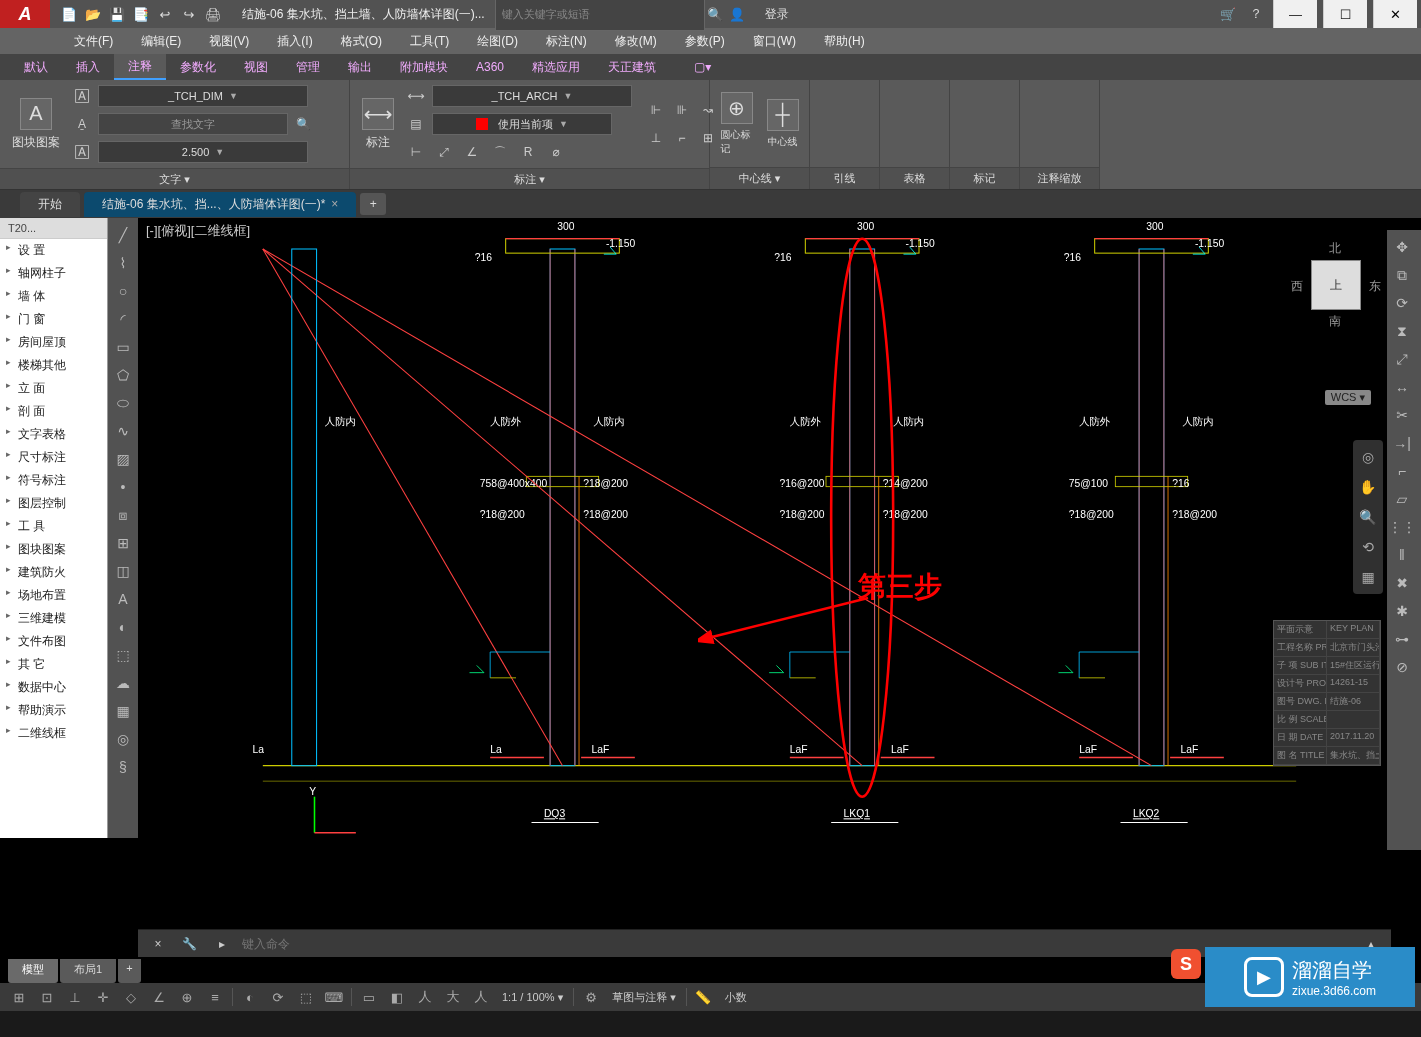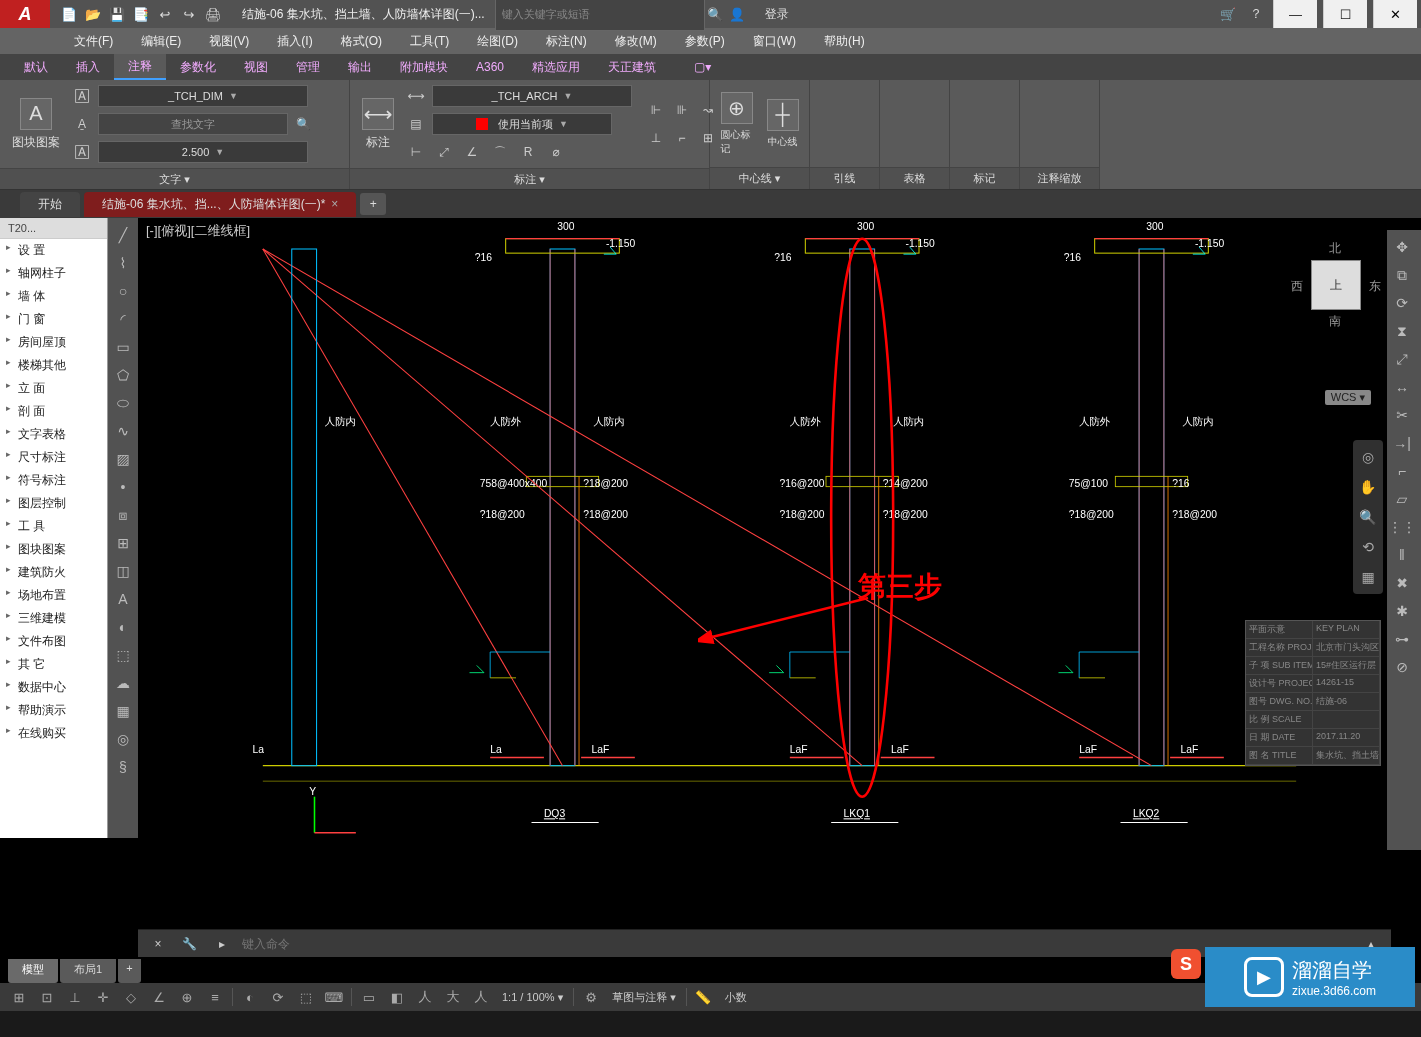--- a/index.html
+++ b/index.html
@@ -21,21 +21,21 @@
 .panel { border-right:1px solid #444; display:flex; flex-direction:column; }
 .panel-body { flex:1; display:flex; align-items:center; padding:4px 8px; gap:6px; }
 .panel-title { height:22px; background:#505050; color:#ddd; font-size:11px; display:flex; align-items:center; justify-content:center; border-top:1px solid #444; }
 .big-btn { display:flex; flex-direction:column; align-items:center; gap:4px; color:#ddd; cursor:pointer; padding:4px; }
 .big-btn-icon { width:32px; height:32px; background:#666; border:1px solid #888; display:flex; align-items:center; justify-content:center; font-size:20px; }
 .dd { height:22px; background:#3a3a3a; border:1px solid #666; color:#ddd; padding:0 6px; display:flex; align-items:center; justify-content:center; gap:6px; cursor:pointer; font-size:11px; }
 .dd-arrow { font-size:9px; color:#aaa; }
 .col { display:flex; flex-direction:column; gap:2px; }
 .icon-btn { width:24px; height:24px; display:flex; align-items:center; justify-content:center; color:#ccc; cursor:pointer; }
 .doc-tabs { height:28px; background:#3a3a3a; display:flex; align-items:center; padding-left:20px; gap:4px; }
-.doc-tab { padding:4px 18px; background:#7f1d1d; color:#ddd; border-radius:4px 4px 0 0; display:flex; align-items:center; gap:6px; cursor:pointer; font-size:12px; }
+.doc-tab { padding:4px 18px; background:#0c4a6e; color:#ddd; border-radius:4px 4px 0 0; display:flex; align-items:center; gap:6px; cursor:pointer; font-size:12px; }
 .doc-tab.start { background:#444; }
 .plus-tab { width:26px; height:22px; background:#555; border-radius:3px; display:flex; align-items:center; justify-content:center; color:#ddd; cursor:pointer; }
 .workspace { display:flex; height:620px; }
 .tool-palette { width:108px; background:#fff; color:#222; font-size:12px; overflow:hidden; border-right:1px solid #999; }
 .tp-header { background:#ddd; padding:4px 8px; font-size:11px; color:#444; border-bottom:1px solid #ccc; }
 .tp-list { }
 .tp-item { padding:3px 4px 3px 18px; position:relative; cursor:pointer; }
 .tp-item::before { content:"▸"; position:absolute; left:6px; font-size:9px; color:#666; }
 .vtoolbar { width:30px; background:#525252; display:flex; flex-direction:column; gap:2px; padding:4px 2px; }
 .vtool-btn { width:26px; height:26px; display:flex; align-items:center; justify-content:center; color:#bbb; cursor:pointer; font-size:14px; }
@@ -57,21 +57,21 @@
 .status-btn { width:26px; height:22px; display:flex; align-items:center; justify-content:center; color:#aaa; cursor:pointer; font-size:13px; }
 .status-sep { width:1px; height:18px; background:#555; margin:0 2px; }
 .status-text { color:#ccc; padding:0 6px; font-size:11px; }
 .status-right { margin-left:auto; display:flex; align-items:center; gap:2px; }
 .coord-box { background:#2a2a2a; padding:2px 8px; color:#ccc; font-size:11px; }
 .logo-badge { position:absolute; bottom:30px; right:6px; width:210px; height:60px; background:#2a8cc8; display:flex; align-items:center; justify-content:center; gap:8px; color:#fff; }
 .logo-badge .play { width:40px; height:40px; border:3px solid #fff; border-radius:8px; display:flex; align-items:center; justify-content:center; font-size:18px; }
 .logo-badge .txt { display:flex; flex-direction:column; font-size:12px; }
 .logo-badge .txt .big { font-size:20px; }
 .sogou-badge { position:absolute; bottom:58px; right:220px; width:30px; height:30px; background:#f05030; border-radius:6px; color:#fff; display:flex; align-items:center; justify-content:center; font-size:18px; font-weight:bold; }
-.info-panel { position:absolute; right:40px; top:620px; width:136px; background:#333; border:1px solid #555; font-size:9px; color:#888; }
+.info-panel { position:absolute; right:40px; top:620px; width:108px; background:#333; border:1px solid #555; font-size:9px; color:#888; }
 .info-row { display:flex; border-bottom:1px solid #444; }
 .info-cell { padding:2px 3px; border-right:1px solid #444; flex:1; white-space:nowrap; overflow:hidden; }
 .nav-bar-right { position:absolute; right:38px; top:440px; width:30px; background:rgba(80,80,80,0.6); border-radius:4px; padding:4px 2px; display:flex; flex-direction:column; gap:4px; }
 .nb-btn { width:26px; height:26px; display:flex; align-items:center; justify-content:center; color:#aaa; cursor:pointer; font-size:14px; }
 .taskbar { position:absolute; bottom:0; left:0; right:0; height:26px; background:#1a1a1a; }
 text { font-family:Arial; fill:#fff; font-size:10px; }
 </style>
 </head>
 <body>
 
@@ -271,21 +271,21 @@
         <div class="tp-item">图层控制</div>
         <div class="tp-item">工    具</div>
         <div class="tp-item">图块图案</div>
         <div class="tp-item">建筑防火</div>
         <div class="tp-item">场地布置</div>
         <div class="tp-item">三维建模</div>
         <div class="tp-item">文件布图</div>
         <div class="tp-item">其    它</div>
         <div class="tp-item">数据中心</div>
         <div class="tp-item">帮助演示</div>
-        <div class="tp-item">在线购买</div>
+        <div class="tp-item">二维线框</div>
       </div>
   </div>
 
   <div class="vtoolbar">
     <div class="vtool-btn">╱</div>
     <div class="vtool-btn">⌇</div>
     <div class="vtool-btn">○</div>
     <div class="vtool-btn">◜</div>
     <div class="vtool-btn">▭</div>
     <div class="vtool-btn">⬠</div>

